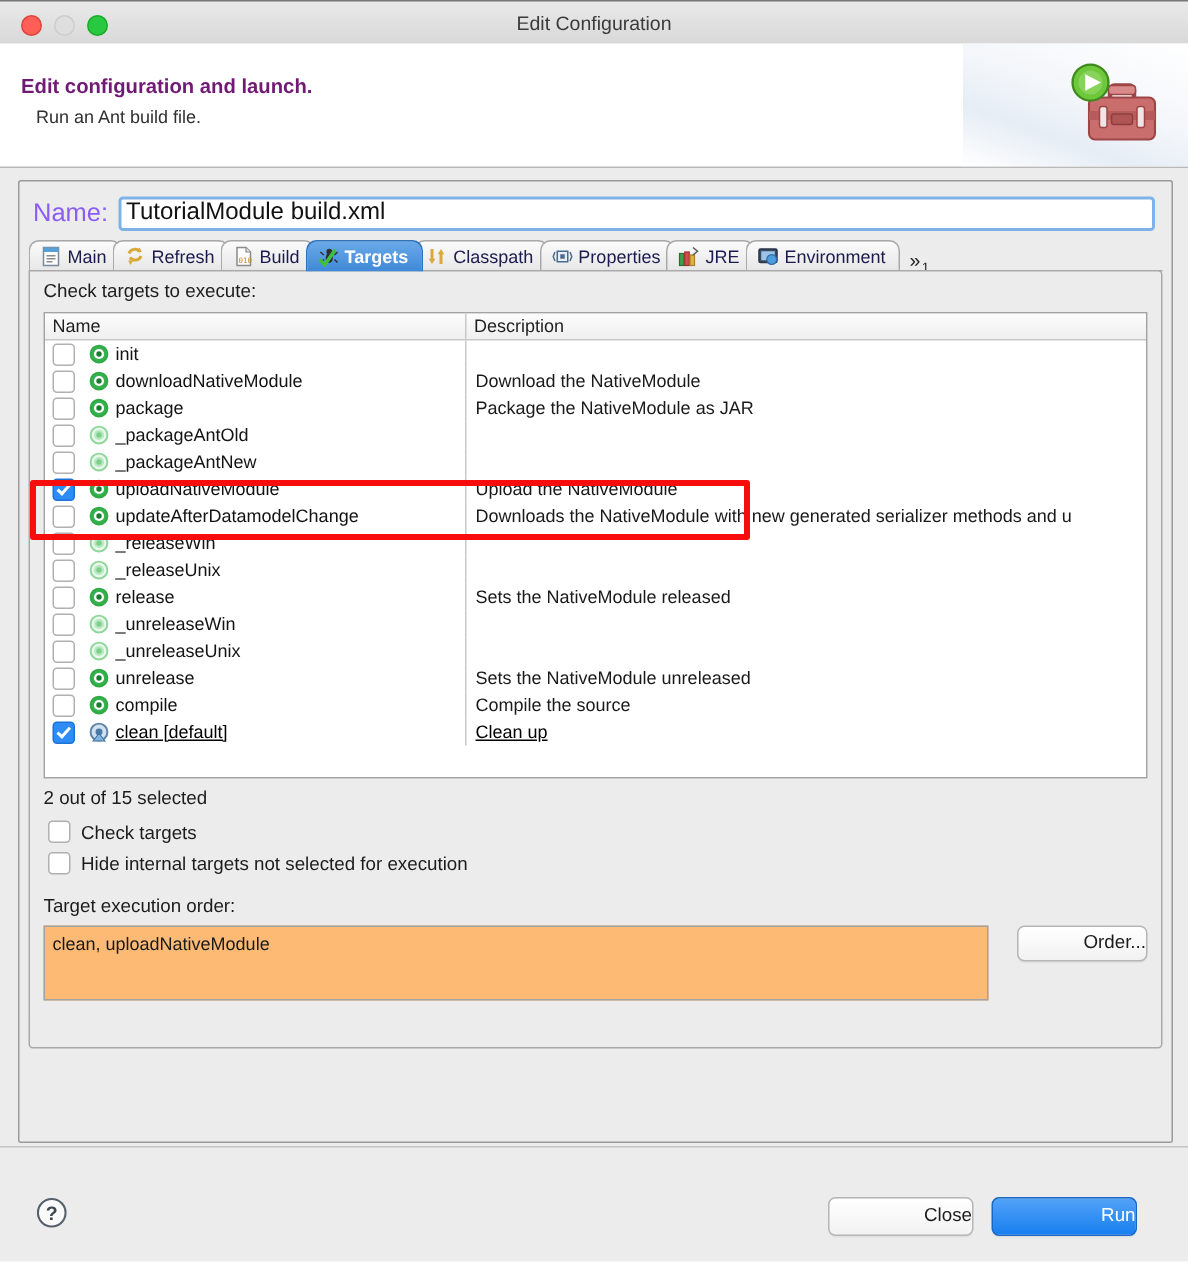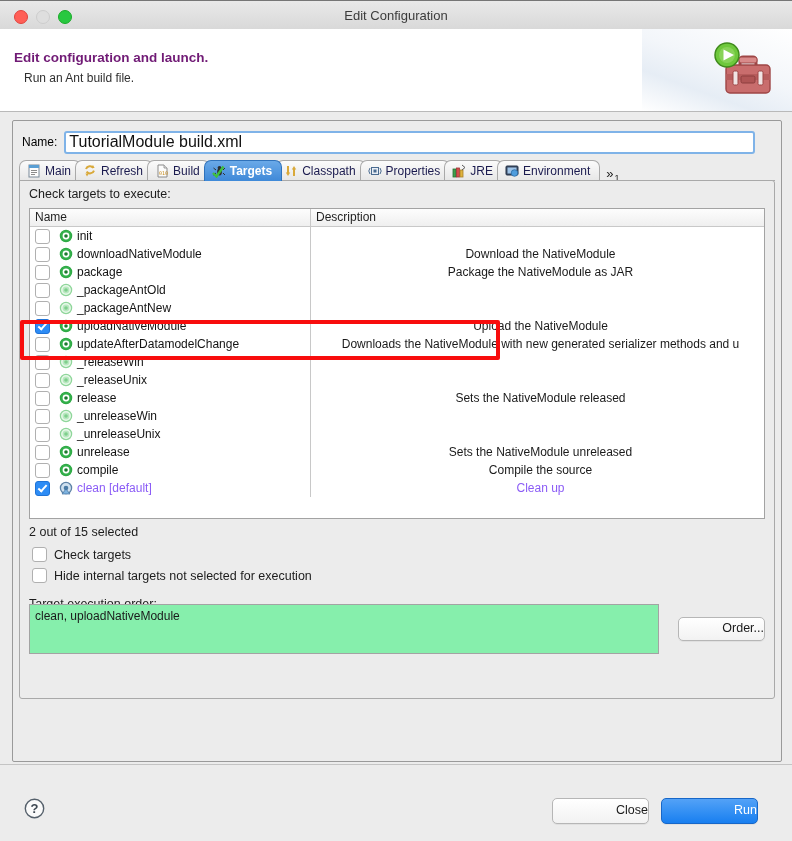--- a/index.html
+++ b/index.html
@@ -56,21 +56,21 @@
 
   
   .panel {
     position: absolute; left: 12px; top: 120px; width: 768px; height: 640px;
     background: #ececec;
     border: 1px solid #9a9a9a;
     border-radius: 2px;
   }
 
   .name-row { position: absolute; left: 9px; top: 10px; height: 22px; display: flex; align-items: center; }
-  .name-label { font-size: 12px; color: #000000; margin-right: 7px; }
+  .name-label { font-size: 17px; color: #8b5cf6; margin-right: 7px; }
   .name-input {
     width: 681px; height: 19px;
     border: 2px solid #7fb3e8; border-radius: 3px;
     background: #ffffff;
     font-family: "Liberation Sans", sans-serif;
     font-size: 16px; color: #111;
     padding: 0 3px; outline: none;
     box-sizing: content-box;
   }
   .name-input::selection { background: #b6d6f5; }
@@ -132,21 +132,21 @@
   }
   .thead {
     display: flex; height: 17px;
     background: linear-gradient(to bottom, #fdfdfd, #efefef);
     border-bottom: 1px solid #c8c8c8;
     font-size: 12px; color: #1f1f1f;
   }
   .th { padding-left: 5px; line-height: 17px; box-sizing: border-box; }
   .th.name { width: 281px; border-right: 1px solid #c8c8c8; }
   .th.desc { flex: 1; }
-  .tbody { font-size: 12px; text-align: center; }
+  .tbody { font-size: 12px; }
   .trow { display: flex; height: 18px; align-items: center; }
   .cell-name {
     width: 281px; height: 18px; box-sizing: border-box;
     display: flex; align-items: center; gap: 0;
     border-right: 1px solid #c8c8c8;
   }
   .cell-desc {
     flex: 1; height: 18px; line-height: 18px; padding-left: 6px;
     color: #1a1a1a; white-space: nowrap; overflow: hidden;
   }
@@ -157,35 +157,35 @@
   }
   .cbx.on { background: #2d8cf5; border-color: #1f73d6; }
   .cbx.on::after {
     content: ""; position: absolute; left: 4px; top: 1px;
     width: 3px; height: 7px;
     border: solid #ffffff; border-width: 0 2px 2px 0;
     transform: rotate(42deg);
   }
   .ticon { width: 14px; height: 14px; margin-right: 4px; flex: none; }
   .tname { color: #131313; white-space: nowrap; }
-  .trow.default .tname, .trow.default .cell-desc { color: #8b5cf6; }
+  .trow.default .tname, .trow.default .cell-desc { color: #000000; text-decoration: underline; }
 
   
   .count-text { position: absolute; left: 9px; top: 344px; font-size: 12.5px; color: #1c1c1c; }
   .optrow { position: absolute; left: 12px; display: flex; align-items: center; gap: 7px; font-size: 12.5px; color: #1c1c1c; }
   .optrow.a { top: 366px; }
   .optrow.b { top: 387px; }
   .cbx2 {
     width: 13px; height: 13px; border: 1px solid #b0b0b0; border-radius: 3px;
     background: #ffffff; flex: none;
   }
   .order-label { position: absolute; left: 9px; top: 416px; font-size: 12.5px; color: #1c1c1c; }
   .order-box {
-    position: absolute; left: 9px; top: 423px; width: 630px; height: 50px;
-    background: #86efac; border: 1px solid #a3a3a3;
+    position: absolute; left: 9px; top: 436px; width: 630px; height: 50px;
+    background: #fdba74; border: 1px solid #a3a3a3;
     font-size: 12px; color: #1a1a1a; padding: 4px 0 0 5px;
     box-sizing: border-box;
   }
   .btn {
     font-family: "Liberation Sans", sans-serif;
     font-size: 12.5px; color: #1b1b1b;
     background: linear-gradient(to bottom, #ffffff, #f2f2f2);
     border: 1px solid #b6b6b6; border-radius: 5px;
     height: 22px; line-height: 20px; text-align: right;
     box-shadow: 0 1px 0 rgba(0,0,0,0.05);

